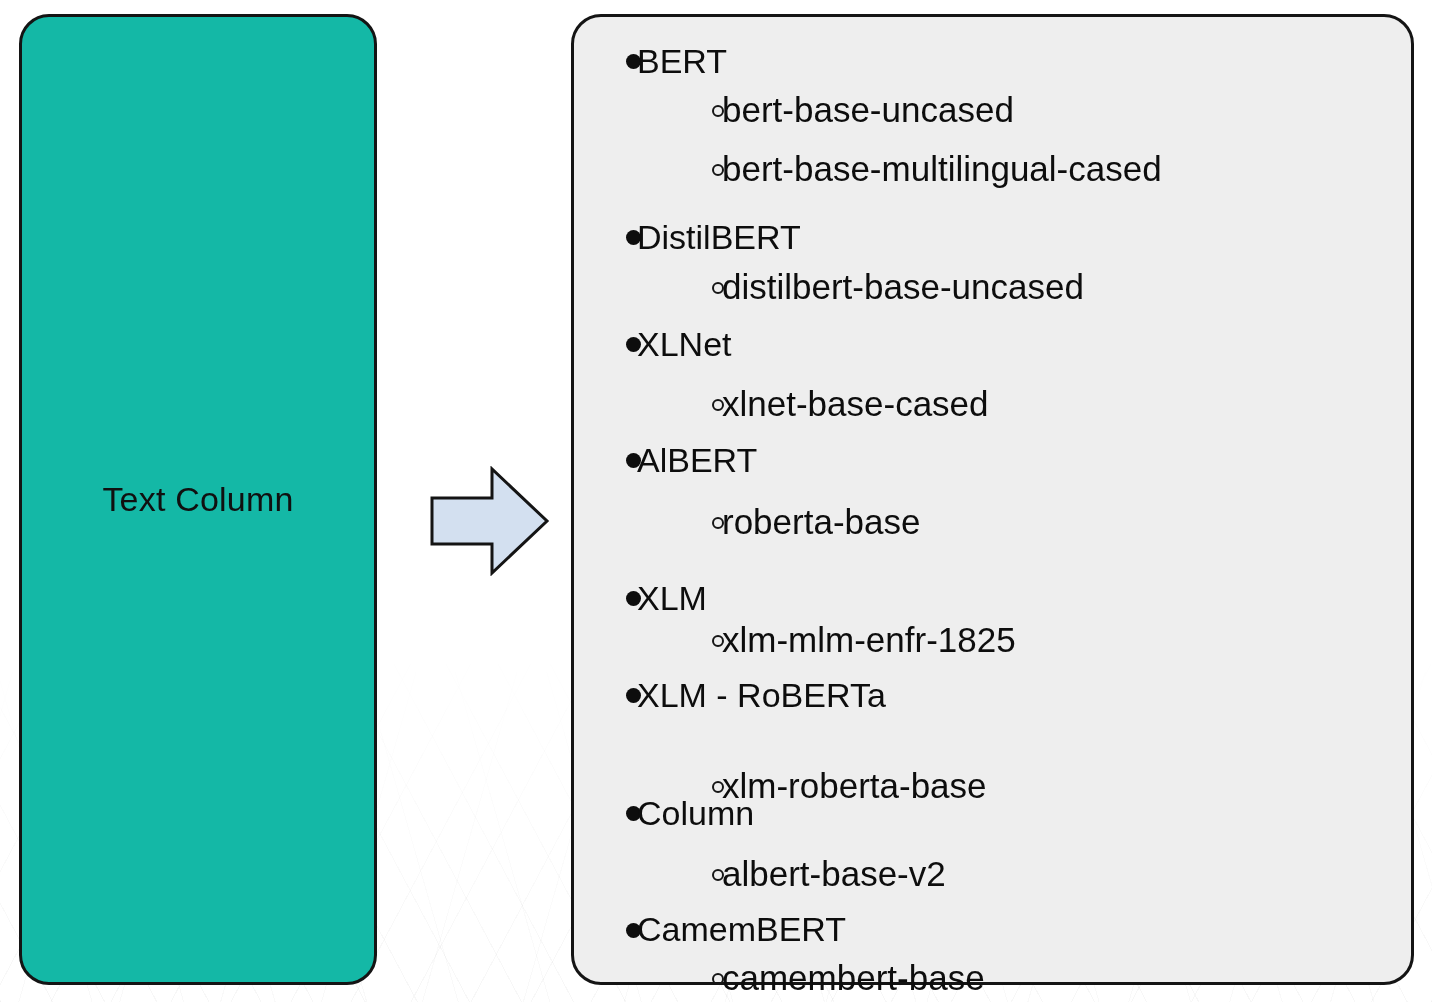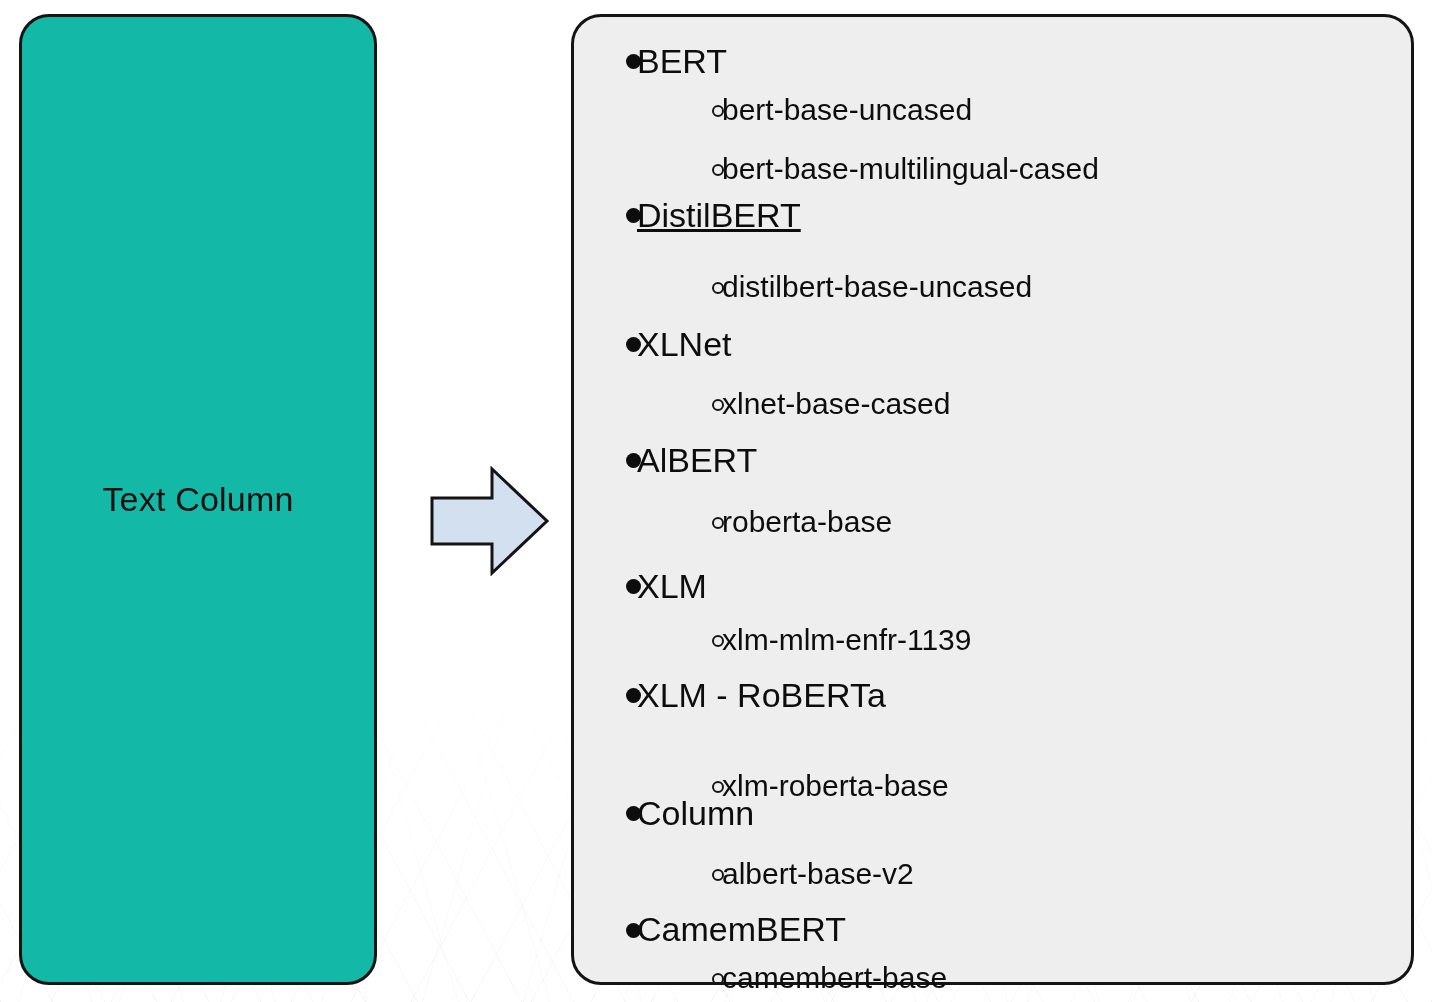--- a/index.html
+++ b/index.html
@@ -122,21 +122,21 @@
     width: 15px;
     height: 15px;
     border-radius: 50%;
     background: #0d0d0d;
     vertical-align: middle;
     margin-bottom: 4px;
   }
 
   
   .lvl2 {
-    font-size: 30px;
+    font-size: 35px;
     height: 36px;
     margin-top: -18px;
   }
   .lvl2 .marker {
     width: 85px;
     padding-left: 138px;
     box-sizing: border-box;
   }
   .lvl2 .ring {
     display: inline-block;
@@ -174,21 +174,21 @@
           <span class="txt">BERT</span>
         </div>
         <div class="li lvl2" style="top: 93px;">
           <span class="marker"><span class="ring"></span></span>
           <span class="txt">bert-base-uncased</span>
         </div>
         <div class="li lvl2" style="top: 152px;">
           <span class="marker"><span class="ring"></span></span>
           <span class="txt">bert-base-multilingual-cased</span>
         </div>
-        <div class="li lvl1" style="top: 198px; text-decoration: underline;">
+        <div class="li lvl1" style="top: 220px;">
           <span class="marker"><span class="dot"></span></span>
           <span class="txt">DistilBERT</span>
         </div>
         <div class="li lvl2" style="top: 270px;">
           <span class="marker"><span class="ring"></span></span>
           <span class="txt">distilbert-base-uncased</span>
         </div>
         <div class="li lvl1" style="top: 327px;">
           <span class="marker"><span class="dot"></span></span>
           <span class="txt">XLNet</span>
@@ -198,27 +198,27 @@
           <span class="txt">xlnet-base-cased</span>
         </div>
         <div class="li lvl1" style="top: 443px;">
           <span class="marker"><span class="dot"></span></span>
           <span class="txt">AlBERT</span>
         </div>
         <div class="li lvl2" style="top: 505px;">
           <span class="marker"><span class="ring"></span></span>
           <span class="txt">roberta-base</span>
         </div>
-        <div class="li lvl1" style="top: 569px; text-align: right;">
+        <div class="li lvl1" style="top: 581px; text-align: right;">
           <span class="marker"><span class="dot"></span></span>
           <span class="txt">XLM</span>
         </div>
         <div class="li lvl2" style="top: 623px;">
           <span class="marker"><span class="ring"></span></span>
-          <span class="txt">xlm-mlm-enfr-1139</span>
+          <span class="txt">xlm-mlm-enfr-1825</span>
         </div>
         <div class="li lvl1" style="top: 678px; justify-content: center;">
           <span class="marker"><span class="dot"></span></span>
           <span class="txt">XLM - RoBERTa</span>
         </div>
         <div class="li lvl2" style="top: 740px; margin-top: 11px;">
           <span class="marker"><span class="ring"></span></span>
           <span class="txt">xlm-roberta-base</span>
         </div>
         <div class="li lvl1" style="top: 796px;">

